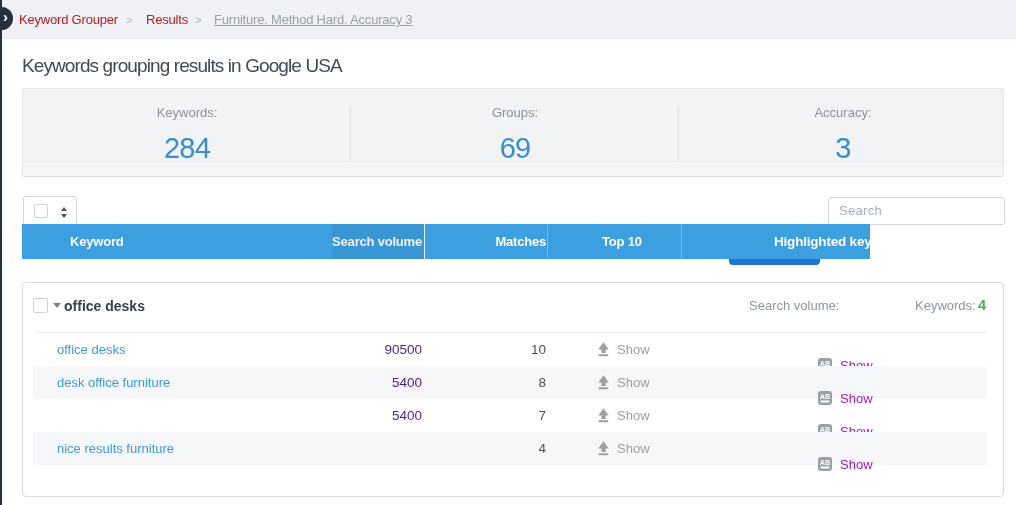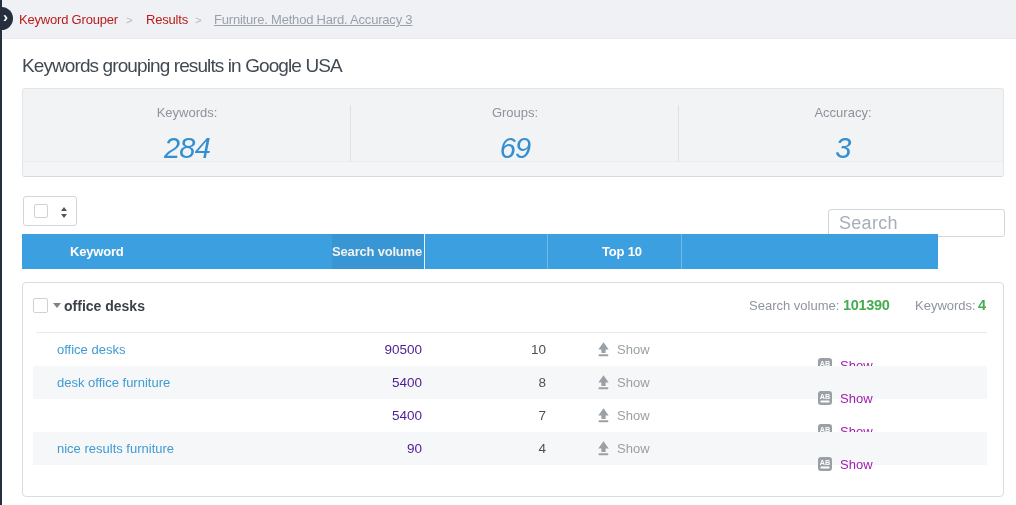--- a/index.html
+++ b/index.html
@@ -18,40 +18,40 @@
   .bc-sep { color:#b3bac2; font-size:11.5px; }
 
   
   #heading { left:22px; top:55px; font-size:19px; color:#414a54; letter-spacing:-0.9px; }
 
   
   #panel { left:22px; top:88px; width:982px; height:89px; background:#f2f3f5;
            border:1px solid #e3e5e8; border-bottom-color:#d6d9dd; border-radius:3px; }
   .stat { position:absolute; top:0; width:328px; text-align:center; }
   .stat .lbl { margin-top:16px; font-size:13px; color:#8c939c; }
-  .stat .num { margin-top:14px; font-size:29px; letter-spacing:-0.8px; color:#338fd0; line-height:1;font-style:italic; }
+  .stat .num { margin-top:14px; font-size:29px; letter-spacing:-0.8px; color:#338fd0; line-height:1; }
   .vsep { position:absolute; top:16px; height:56px; width:1px; background:#dee0e4; }
   #panelhr { position:absolute; left:0; top:72px; width:100%; height:15px; background:#f4f5f7; border-top:1px solid #eaecef; }
 
   
   #ctrlbox { left:23px; top:196px; width:54px; height:30px; background:#fff; border:1px solid #d2d5da; border-radius:3px; }
   #ctrlcheck { position:absolute; left:10px; top:7px; width:14px; height:14px; border:1px solid #ced2d7; border-radius:2px; background:#fff; }
   .tri-up { position:absolute; left:37px; top:10px; width:0; height:0;
             border-left:3.5px solid transparent; border-right:3.5px solid transparent; border-bottom:4.5px solid #4f565f; }
   .tri-dn { position:absolute; left:37px; top:16.5px; width:0; height:0;
             border-left:3.5px solid transparent; border-right:3.5px solid transparent; border-top:4.5px solid #4f565f; }
 
   #export { left:729px; top:197px; width:91px; height:28px; background:#1d76d2; border-radius:4px;margin-top:40px; }
   #export svg { position:absolute; left:13px; top:6px; }
   #export span { position:absolute; left:36px; top:0; height:28px; line-height:28px; color:#fff; font-weight:bold; font-size:13.5px; }
   #search { left:828px; top:197px; width:177px; height:28px; background:#fff; border:1px solid #d3d6da; border-radius:3px;
-            line-height:26px; padding-left:10px; font-size:18px; color:#a7aeb9; letter-spacing:0.3px;margin-top:12px; }
+            line-height:26px; padding-left:10px; font-size:13px; color:#a7aeb9; letter-spacing:0.3px; }
 
   
-  #thead { left:22px; top:234px; width:916px; height:35px; background:#3b9fe0; z-index:2; }
+  #thead { left:22px; top:224px; width:848px; height:35px; background:#3b9fe0; z-index:2; }
   #thead span { position:absolute; top:0; height:35px; line-height:35px; color:#fff; font-weight:bold; font-size:13px; letter-spacing:-0.2px; white-space:nowrap; }
   .hsep { position:absolute; top:0; width:1px; height:35px; }
 
   
   #tbox { left:22px; top:282px; width:982px; height:215px; background:#fff; border:1px solid #d9dce0; border-radius:4px; }
   #grow-check { position:absolute; left:10px; top:15px; width:15px; height:15px; border:1px solid #ced2d7; border-radius:2px; }
   #grow-tri { position:absolute; left:30px; top:19.5px; width:0; height:0;
               border-left:4px solid transparent; border-right:4px solid transparent; border-top:5px solid #7b838c; }
   #grow-name { position:absolute; left:41px; top:0; height:47px; line-height:47px; font-weight:bold; font-size:14px; color:#3a414b; }
   .gr-lbl { position:absolute; top:0; height:45px; line-height:45px; font-size:13px; color:#8f959d; }
@@ -109,33 +109,34 @@
       <line x1="7.5" y1="8.6" x2="10.7" y2="8.6" stroke="#fff" stroke-width="1.6"></line>
       <path d="M10.8 5.4 L14.7 8.6 L10.8 11.8 Z" fill="#fff"></path>
     </svg>
     <span>Export</span>
   </div>
   <div class="abs" id="search">Search</div>
 
   <div class="abs" id="thead">
     <span style="left:48px;">Keyword</span>
     <span style="left:296px; width:104px; text-align:right;">Search volume</span>
+    <span style="left:412px; width:112px; text-align:right;">Matches</span>
     <span style="left:580px;">Top 10</span>
+    <span style="left:752px; font-size:13.5px;">Highlighted keywords</span>
     <div style="position:absolute; left:310px; top:0; width:92px; height:35px; background:rgba(0,0,0,0.055);"></div>
     <div class="hsep" style="left:402px; background:#eaf4fb;"></div>
     <div class="hsep" style="left:525px; background:rgba(255,255,255,0.28);"></div>
     <div class="hsep" style="left:659px; background:rgba(255,255,255,0.28);"></div>
   </div>
 
   <div class="abs" id="tbox">
     <div id="grow-check"></div>
     <div id="grow-tri"></div>
     <div id="grow-name">office desks</div>
     <span class="gr-lbl" style="left:726px;">Search volume:</span>
-    <span class="gr-num" style="left:820px;">101390</span>
     <span class="gr-lbl" style="left:892px;">Keywords:</span>
     <span class="gr-num" style="left:955px;">4</span>
     <div id="gsep"></div>
 
     <div class="row" style="top:50px;">
       <span class="kw">office desks</span>
       <span class="sv">90500</span>
       <span class="mt">10</span>
       <span class="show1"><svg width="11" height="15" viewBox="0 0 11 15">
           <path d="M5.5 0.2 L10.7 7.4 H7.6 V11 H3.4 V7.4 H0.3 Z" fill="#9aa0a5"></path>
@@ -169,21 +170,20 @@
           <rect x="0.5" y="12.3" width="9.9" height="1.9" rx="0.95" fill="#9aa0a5"></rect>
         </svg>Show</span>
       <span class="show2"><svg width="14" height="14" viewBox="0 0 14 14">
           <rect x="0" y="0" width="14" height="14" rx="3" fill="#9aa0a5"></rect>
           <text x="7" y="8.2" font-size="7.2" font-weight="bold" fill="#fff" text-anchor="middle" font-family="Liberation Sans">AB</text>
           <rect x="2.4" y="9.6" width="9.2" height="1.8" rx="0.9" fill="#fff"></rect>
         </svg>Show</span>
     </div>
     <div class="row alt" style="top:149px;">
       <span class="kw">nice results furniture</span>
-      <span class="sv">90</span>
       <span class="mt">4</span>
       <span class="show1"><svg width="11" height="15" viewBox="0 0 11 15">
           <path d="M5.5 0.2 L10.7 7.4 H7.6 V11 H3.4 V7.4 H0.3 Z" fill="#9aa0a5"></path>
           <rect x="0.5" y="12.3" width="9.9" height="1.9" rx="0.95" fill="#9aa0a5"></rect>
         </svg>Show</span>
       <span class="show2"><svg width="14" height="14" viewBox="0 0 14 14">
           <rect x="0" y="0" width="14" height="14" rx="3" fill="#9aa0a5"></rect>
           <text x="7" y="8.2" font-size="7.2" font-weight="bold" fill="#fff" text-anchor="middle" font-family="Liberation Sans">AB</text>
           <rect x="2.4" y="9.6" width="9.2" height="1.8" rx="0.9" fill="#fff"></rect>
         </svg>Show</span>

